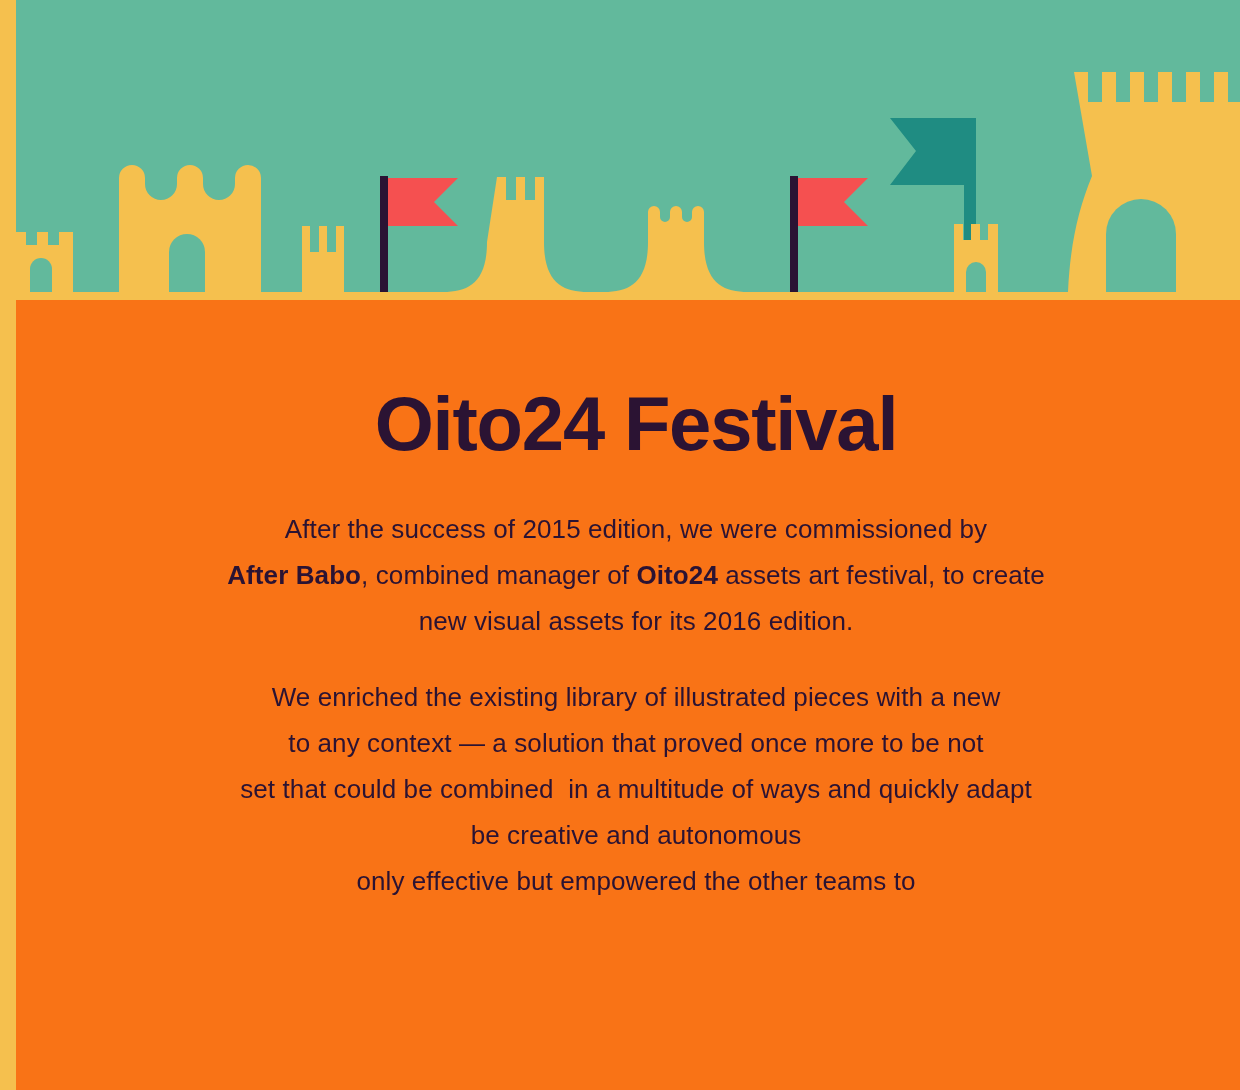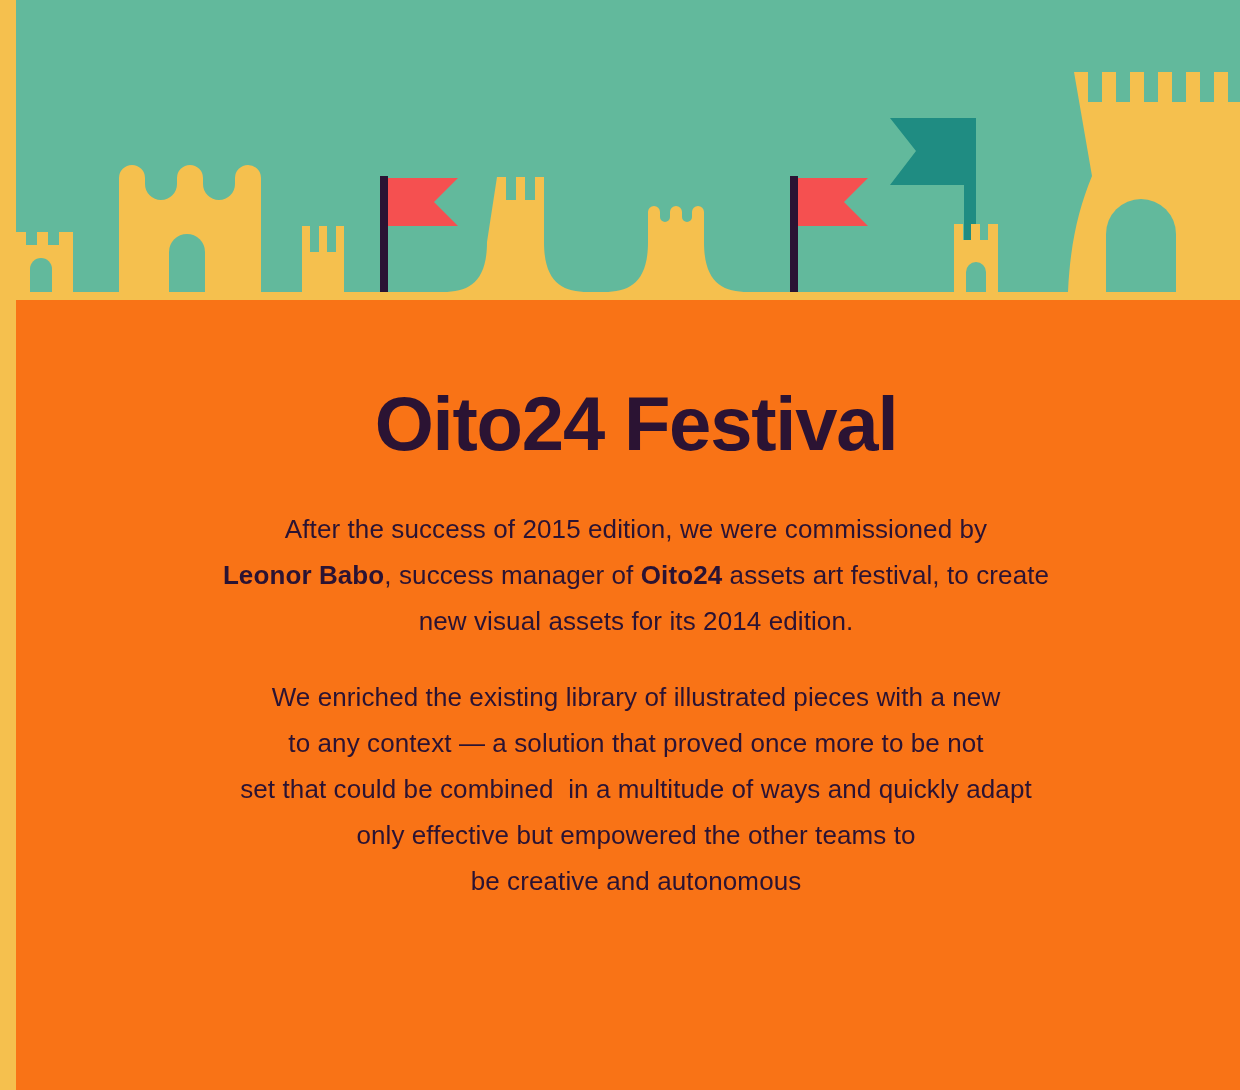--- a/index.html
+++ b/index.html
@@ -157,27 +157,27 @@
     </svg>
   </div>
 
   <div class="content" style="color: rgb(43, 19, 51);">
 
     <h1 class="page-title">Oito24 Festival</h1>
 
     <div class="paragraphs">
       <p class="paragraph first">
         <span class="line"><span>After the success of 2015 edition, we were commissioned by</span></span>
-        <span class="line"><span class="em">Leonor Babo</span><span>, success manager of </span><span class="em">Oito24</span><span> assets art festival, to create</span></span>
-        <span class="line"><span>new visual assets for its 2014 edition.</span></span>
+        <span class="line"><span class="em">After Babo</span><span>, combined manager of </span><span class="em">Oito24</span><span> assets art festival, to create</span></span>
+        <span class="line"><span>new visual assets for its 2016 edition.</span></span>
       </p>
 
       <p class="paragraph second">
         <span class="line"><span>We enriched the existing library of illustrated pieces with a new</span></span>
         <span class="line"><span>to any context — a solution that proved once more to be not</span></span>
         <span class="line"><span>set that could be combined  in a multitude of ways and quickly adapt</span></span>
+        <span class="line"><span>be creative and autonomous</span></span>
         <span class="line"><span>only effective but empowered the other teams to</span></span>
-        <span class="line"><span>be creative and autonomous</span></span>
       </p>
     </div>
 
   </div>
 </div>
 
 </body></html>

